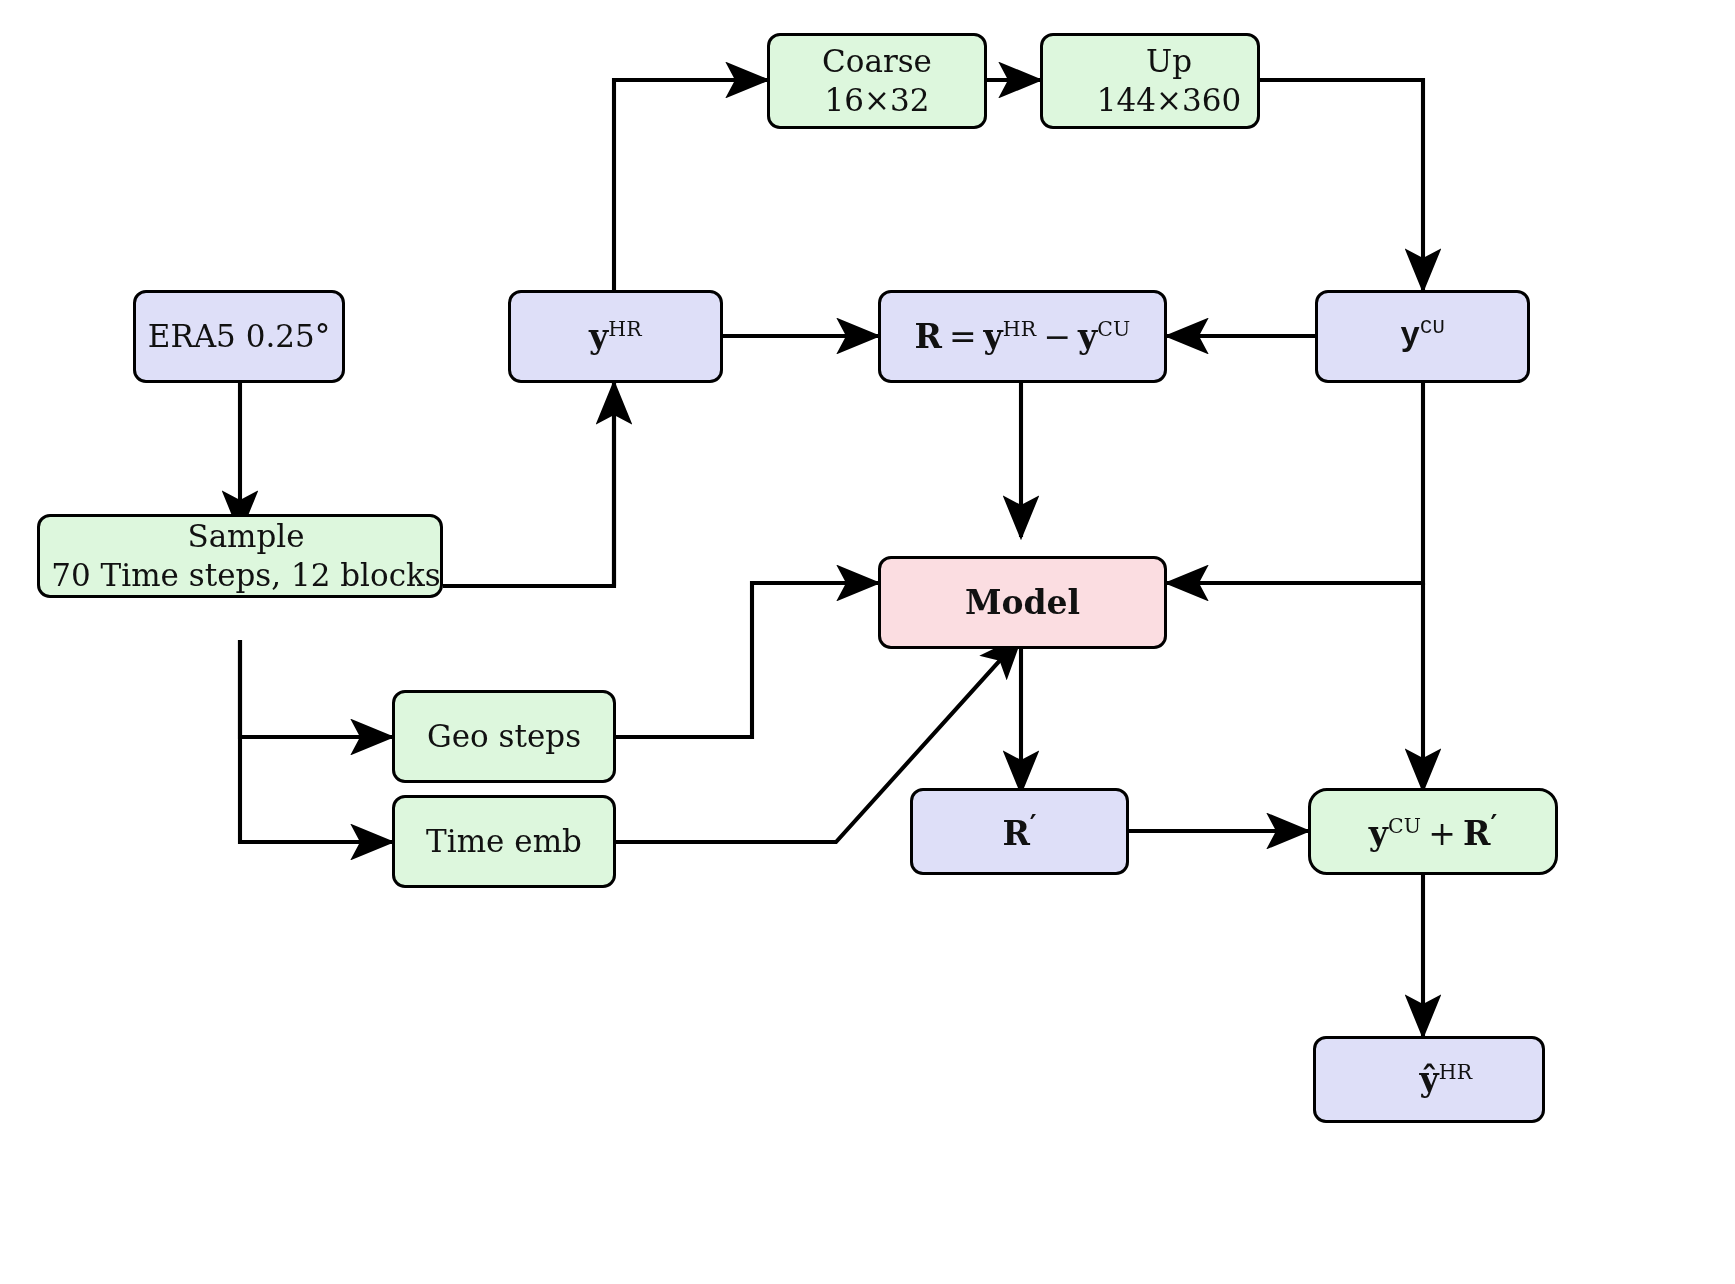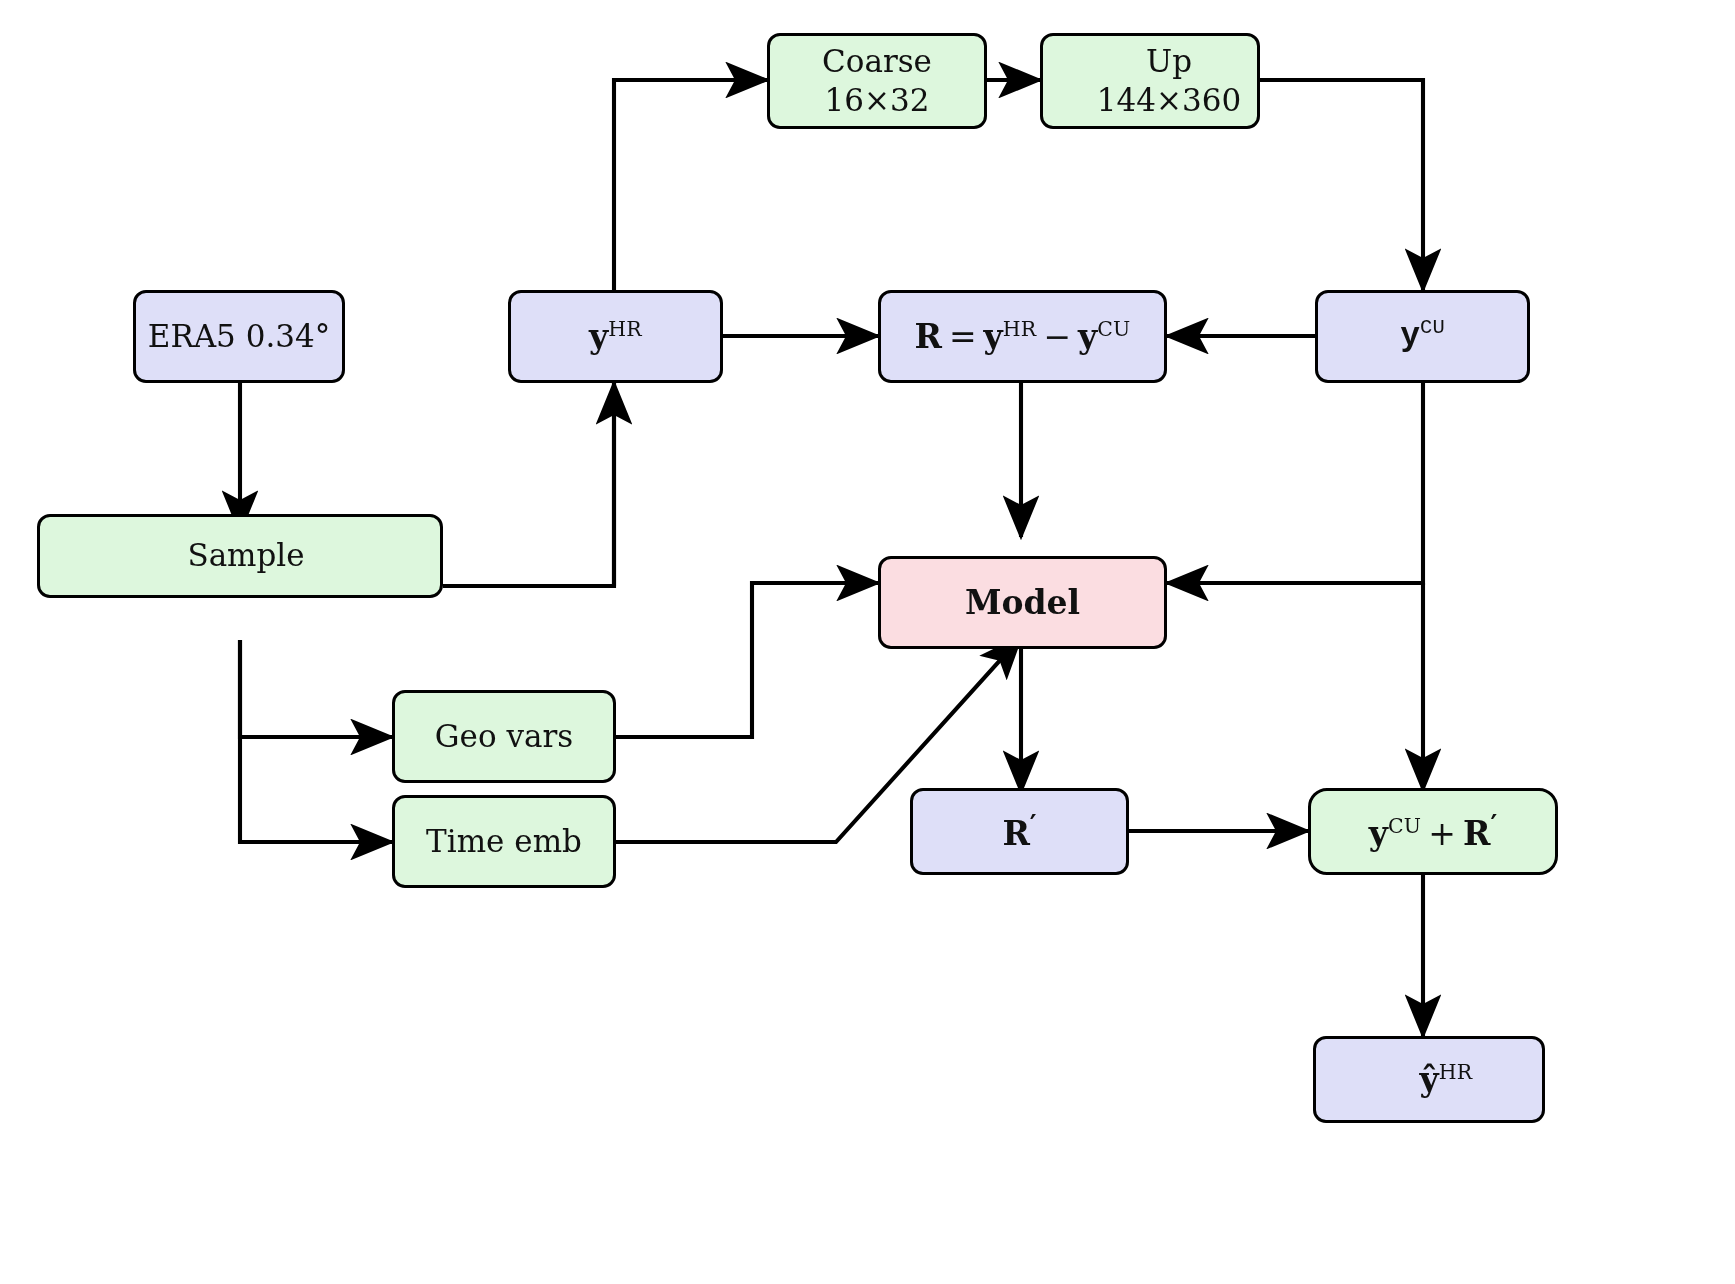--- a/index.html
+++ b/index.html
@@ -74,45 +74,46 @@
     <span class="ln">Coarse</span>
     <span class="ln">16×32</span>
   </div>
 
   <div class="node green f31" style="left:1040px;top:33px;width:220px;height:96px;padding-left:38px;">
     <span class="ln">Up</span>
     <span class="ln">144×360</span>
   </div>
 
   <div class="node blue f31" style="left:133px;top:290px;width:212px;height:93px;">
-    <span class="ln">ERA5 0.34°</span>
+    <span class="ln">ERA5 0.25°</span>
   </div>
 
   <div class="node blue f33" style="left:508px;top:290px;width:215px;height:93px;">
     <span class="ln"><span class="mathv">y</span><sup class="sp">HR</sup></span>
   </div>
 
   <div class="node blue f33" style="left:878px;top:290px;width:289px;height:93px;">
     <span class="ln"><span class="mathv">R</span><span class="op">=</span><span class="mathv">y</span><sup class="sp">HR</sup><span class="op">−</span><span class="mathv">y</span><sup class="sp">CU</sup></span>
   </div>
 
   <div class="node blue f33" style="left:1315px;top:290px;width:215px;height:93px;font-family:Liberation Mono, monospace;">
     <span class="ln"><span class="mathv">y</span><sup class="sp">CU</sup></span>
   </div>
 
   <div class="node green f31" style="left:37px;top:514px;width:406px;height:84px;padding-left:12px;">
     <span class="ln">Sample</span>
+    <span class="ln">70 Time steps, 12 blocks</span>
   </div>
 
   <div class="node pink f33 bold" style="left:878px;top:537px;width:289px;height:93px;margin-top:19px;">
     <span class="ln">Model</span>
   </div>
 
   <div class="node green f31" style="left:392px;top:690px;width:224px;height:93px;">
-    <span class="ln">Geo vars</span>
+    <span class="ln">Geo steps</span>
   </div>
 
   <div class="node green f31" style="left:392px;top:795px;width:224px;height:93px;">
     <span class="ln">Time emb</span>
   </div>
 
   <div class="node blue f33" style="left:910px;top:788px;width:219px;height:87px;">
     <span class="ln"><span class="mathv">R</span><sup class="pr">′</sup></span>
   </div>
 

